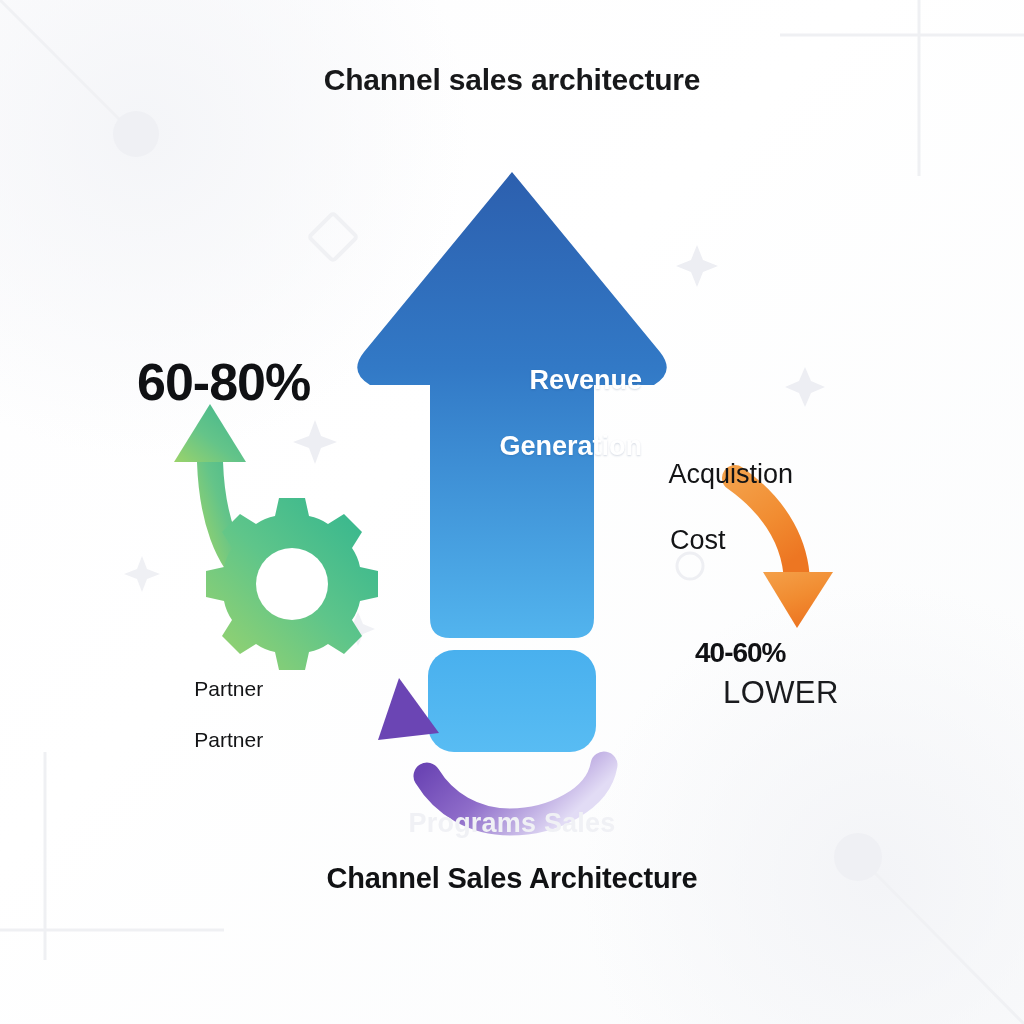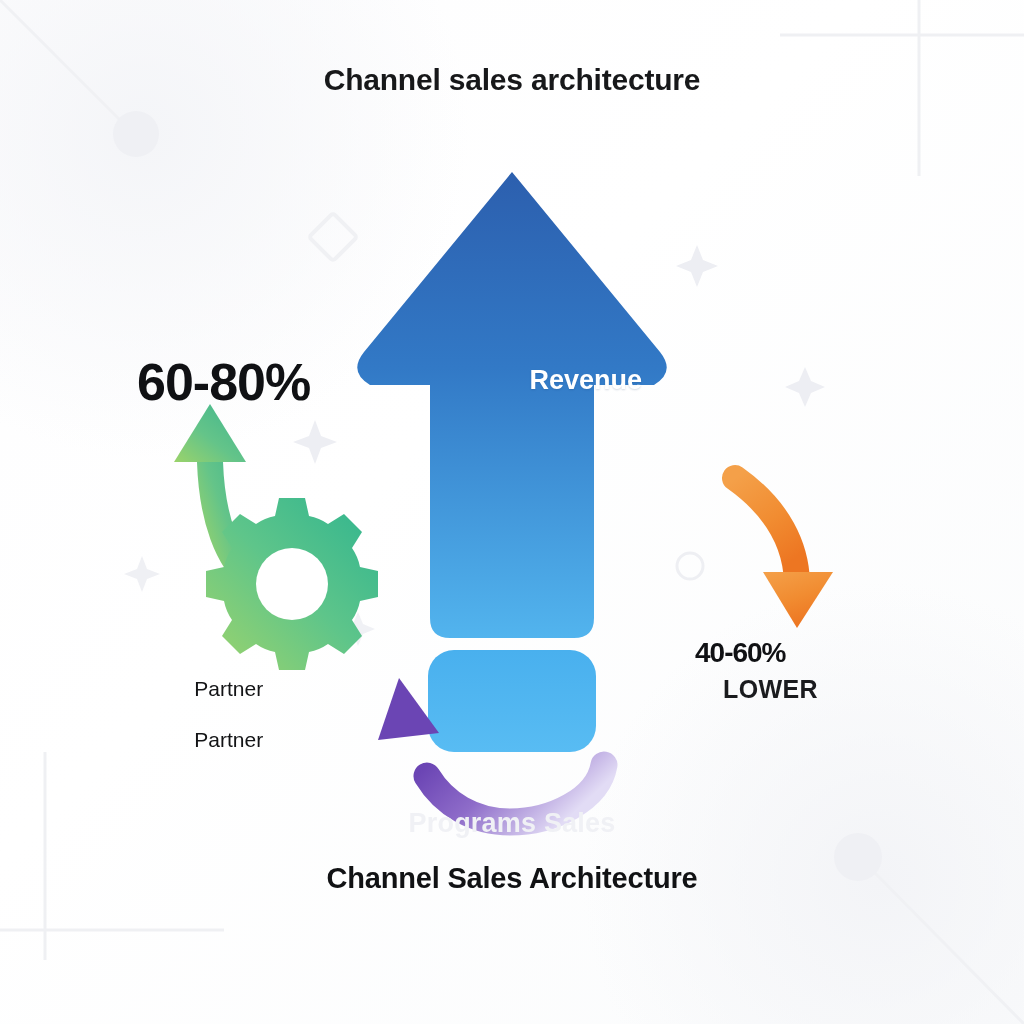--- a/index.html
+++ b/index.html
@@ -40,21 +40,21 @@
   #acq-label{
     left:640px;top:425px;width:260px;text-align:left;
     font-size:27px;font-weight:500;line-height:1.22;color:#131416;
   }
   #stat-right{
     left:695px;top:637px;width:250px;text-align:left;
     font-size:28px;font-weight:800;letter-spacing:-1px;color:#101114;
   }
   #stat-right-sub{
     left:723px;top:675px;width:250px;text-align:left;
-    font-size:25px;font-weight:700;letter-spacing:0.4px;color:#1a1b1e;
+    font-size:31px;font-weight:400;letter-spacing:0.4px;color:#1a1b1e;
   }
 
   #arrow-label{
     left:382px;top:331px;width:260px;text-align:right;
     font-size:27px;font-weight:600;line-height:1.22;color:#ffffff;
     text-shadow:0 1px 2px rgba(20,50,100,.18);
   }
   #watermark{
     left:382px;top:808px;width:260px;text-align:center;
     font-size:27px;font-weight:600;color:#f0f1f5;letter-spacing:.2px;
@@ -185,29 +185,34 @@
                C598 800 552 822 510 822
                C474 822 444 804 427 776" fill="none" stroke="url(#gradPurple)" stroke-width="27" stroke-linecap="round"></path>
       <path d="M399 678 L439 733 L378 740 Z" fill="#6B45B4"></path>
     </g>
   </svg>
 
   <div class="lbl" id="title">Channel sales architecture</div>
 
   <div id="arrow-label" class="lbl">
     <span>Revenue</span><br>
+    <span>Generation</span>
   </div>
 
   <div class="lbl" id="stat-left">60-80%</div>
 
   <div id="partner-label" class="lbl">
     <span>Partner</span><br>
     <span>Partner</span>
   </div>
 
+  <div id="acq-label" class="lbl">
+    <span>Acquistion</span><br>
+    <span>Cost</span>
+  </div>
 
   <div class="lbl" id="stat-right">40-60%</div>
   <div class="lbl" id="stat-right-sub">LOWER</div>
 
   <div class="lbl" id="watermark">Programs Sales</div>
 
   <div class="lbl" id="caption">Channel Sales Architecture</div>
 
 </div>
 

